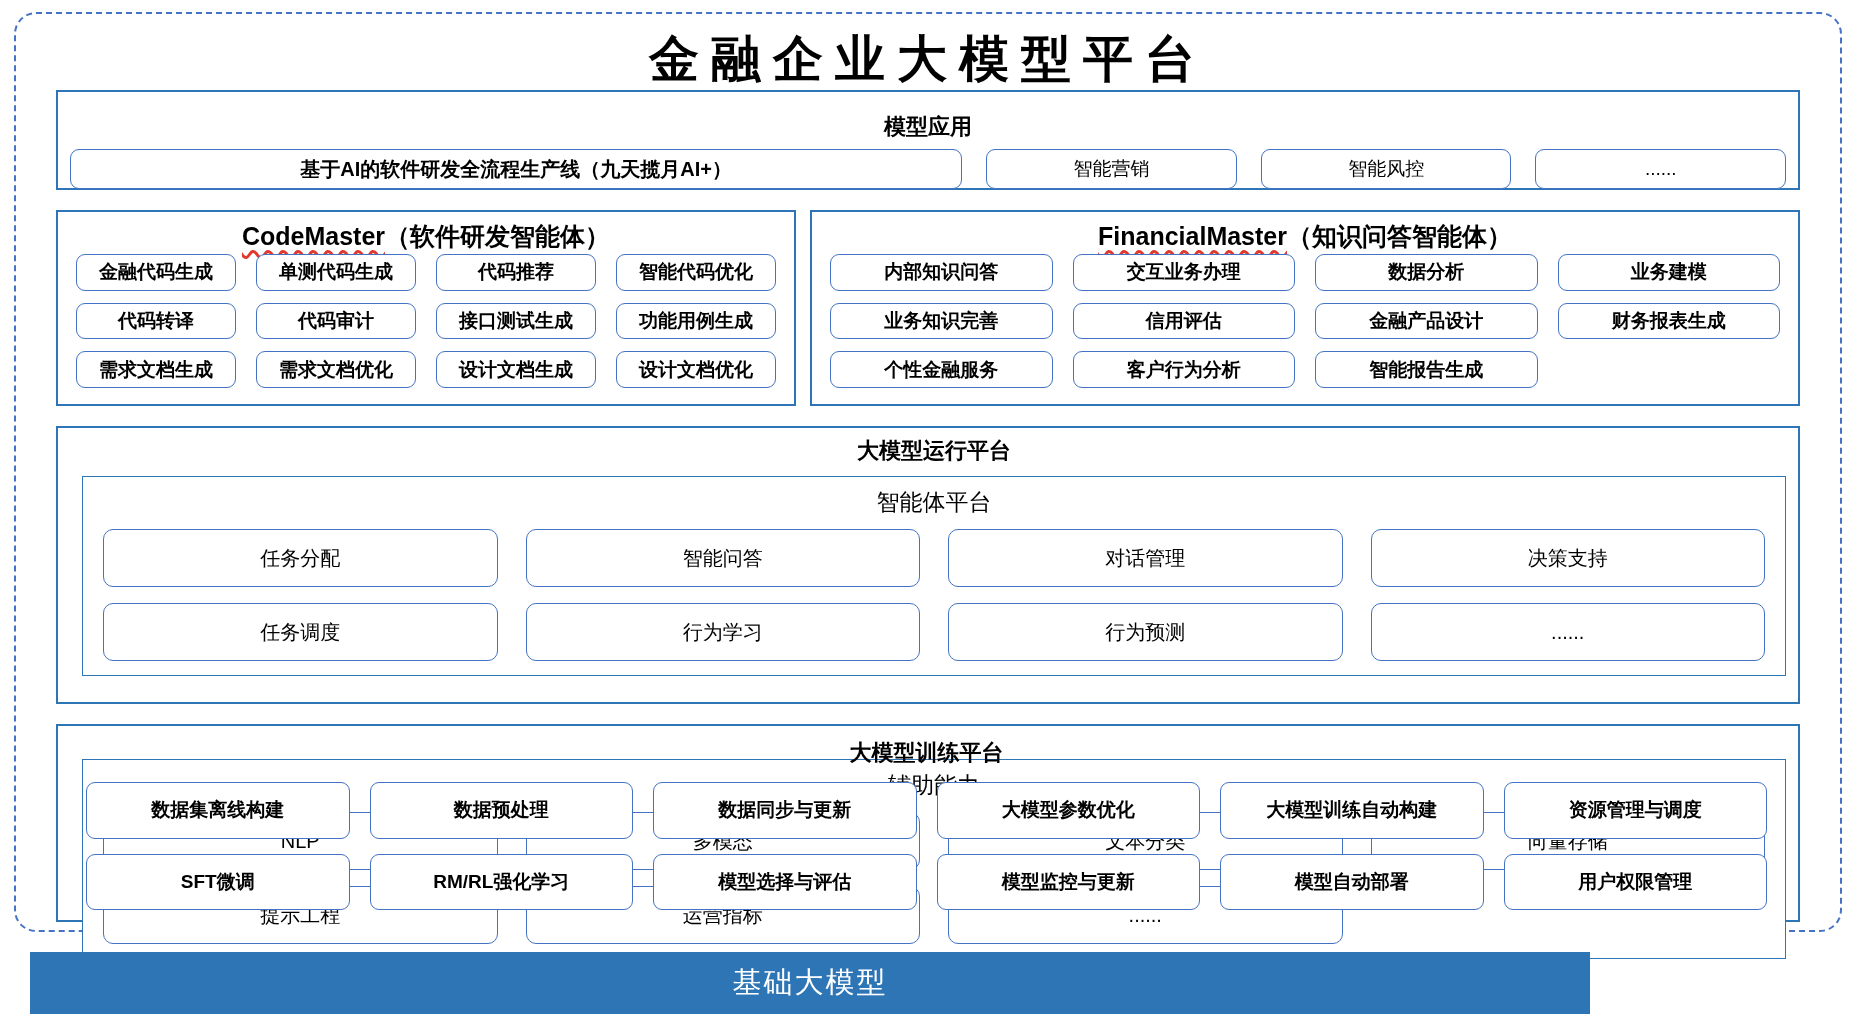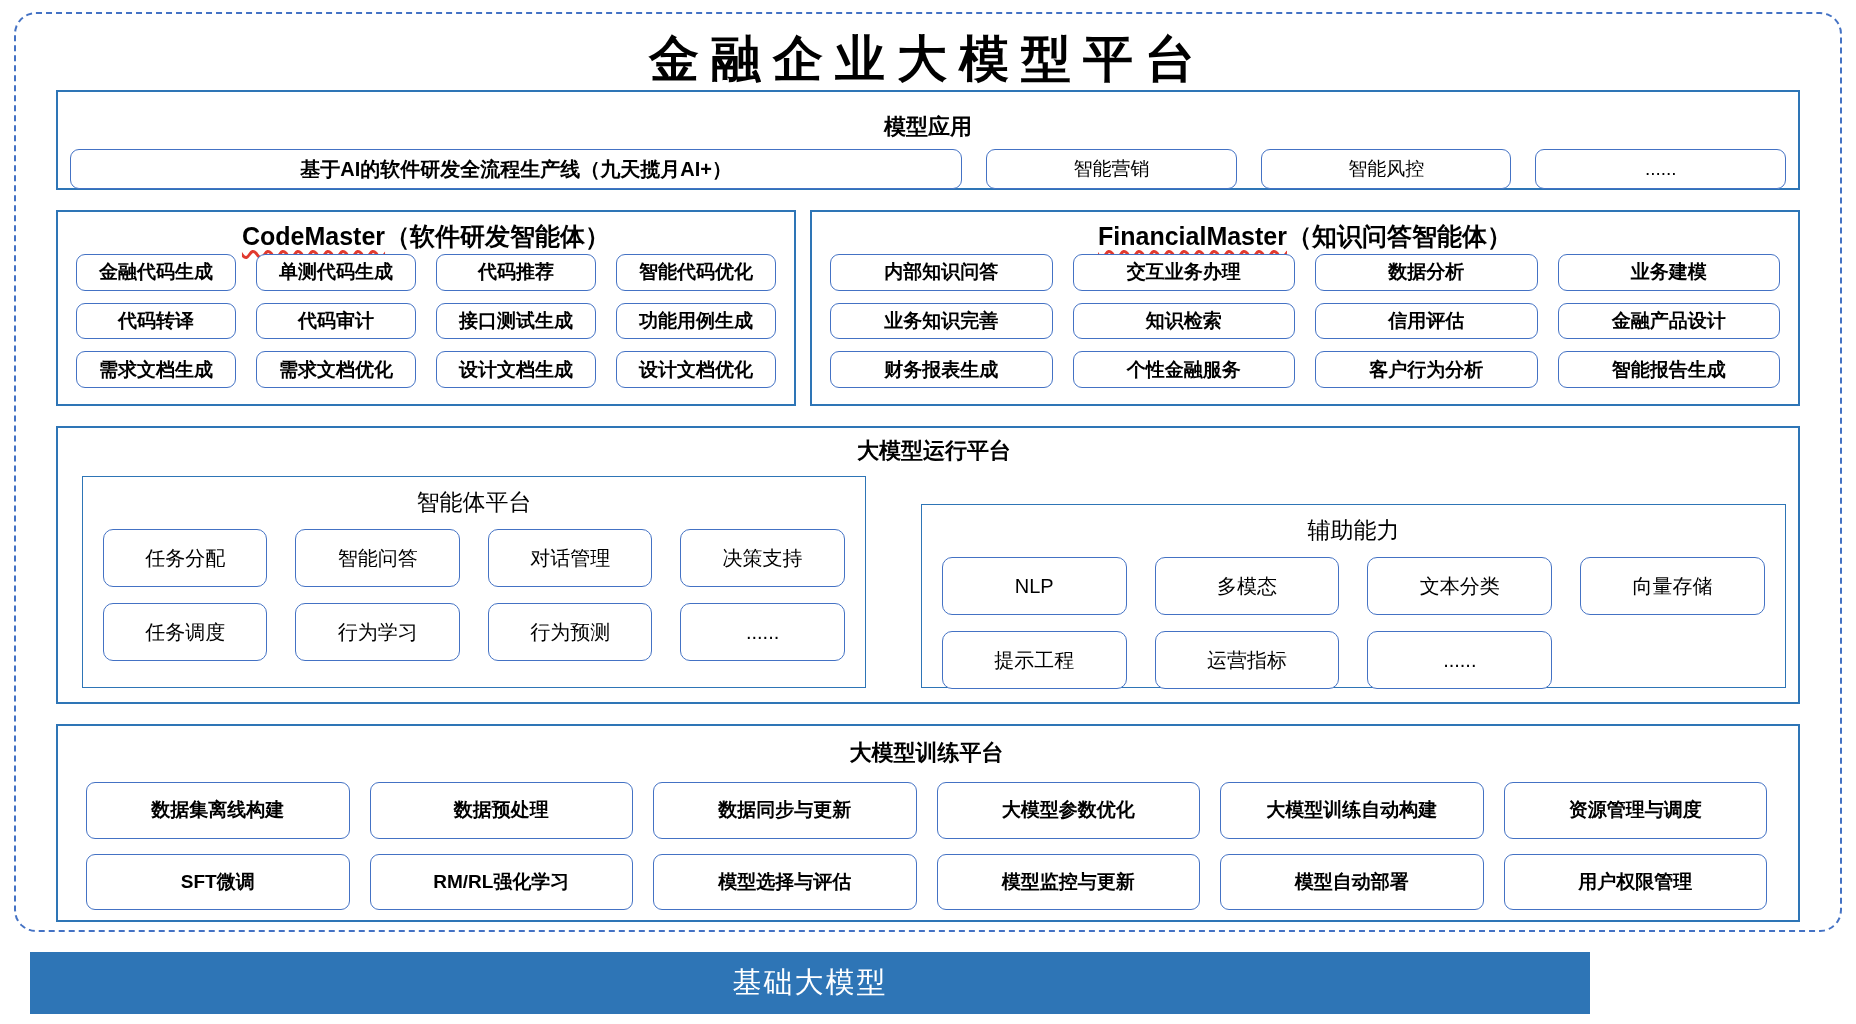--- a/index.html
+++ b/index.html
@@ -48,21 +48,21 @@
   .spell {
     text-decoration:underline; text-decoration-style:wavy;
     text-decoration-color:#e03a2f; text-decoration-thickness:2.5px;
     text-underline-offset:5px; text-decoration-skip-ink:none;
   }
   .grid4 { display:grid; grid-template-columns:repeat(4,1fr); gap:12px 20px; height:134px; }
 
   
   .runtime { margin-top:20px; height:278px; padding:8px 12px 14px 24px; }
   .runtime .sec-heading { margin-bottom:10px; }
-  .runtime-row { display:flex; gap:55px; height:212px; }
+  .runtime-row { display:flex; gap:55px; height:212px;flex-direction:column; }
   .subbox { border:1.5px solid #2e75b6; box-sizing:border-box; padding:8px 20px 14px 20px; background:#fff; }
   .subbox-left { flex:0 0 46%; }
   .subbox-right { flex:1;margin-top:28px; }
   .sub-heading { font-size:23px; font-weight:normal; text-align:center; height:34px; line-height:34px; margin-bottom:10px; }
   .grid4-light { display:grid; grid-template-columns:repeat(4,1fr); gap:16px 28px; height:132px; }
   .grid4-light .chip { font-size:20px; font-weight:normal; border-radius:10px; }
 
   
   .training { margin-top:20px; height:198px; padding:8px 31px 16px 28px; }
   .training .sec-heading { margin:4px 0 14px 0; }
@@ -119,21 +119,20 @@
     <section class="sec agent-box agent-right">
       <div class="agent-title">
         <span class="spell">FinancialMaster</span><span>（知识问答智能体）</span>
       </div>
       <div class="grid4">
           <div class="chip chip-bold">内部知识问答</div>
           <div class="chip chip-bold">交互业务办理</div>
           <div class="chip chip-bold">数据分析</div>
           <div class="chip chip-bold">业务建模</div>
           <div class="chip chip-bold">业务知识完善</div>
-          <div class="chip chip-bold">知识检索</div>
           <div class="chip chip-bold">信用评估</div>
           <div class="chip chip-bold">金融产品设计</div>
           <div class="chip chip-bold">财务报表生成</div>
           <div class="chip chip-bold">个性金融服务</div>
           <div class="chip chip-bold">客户行为分析</div>
           <div class="chip chip-bold">智能报告生成</div>
         </div>
     </section>
   </div>
 

